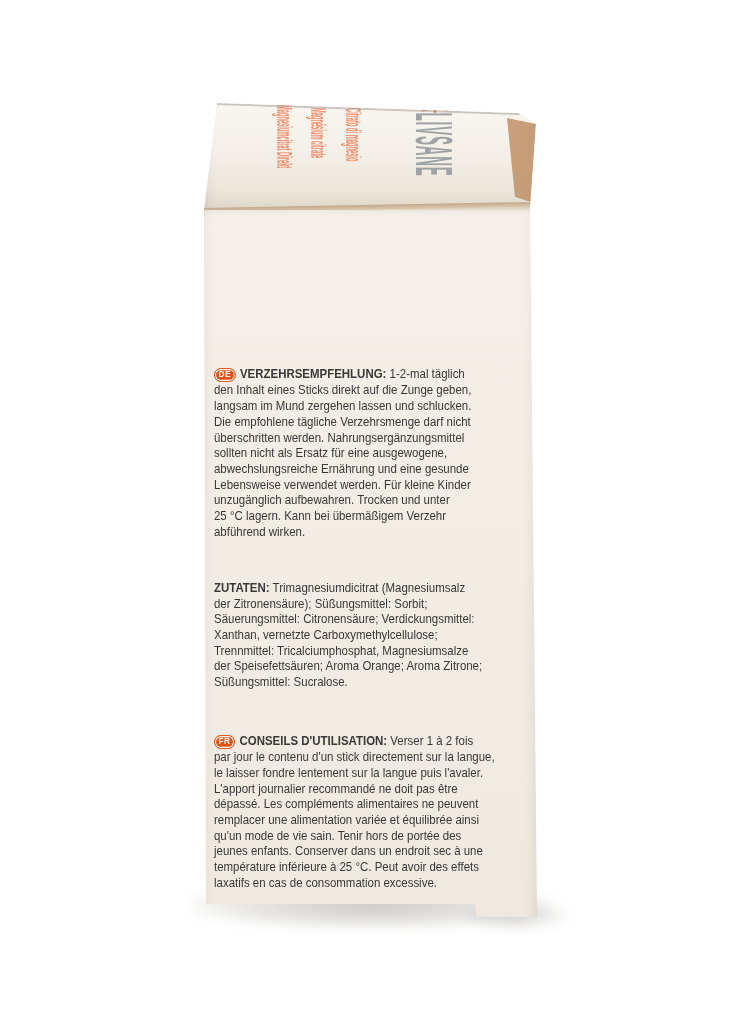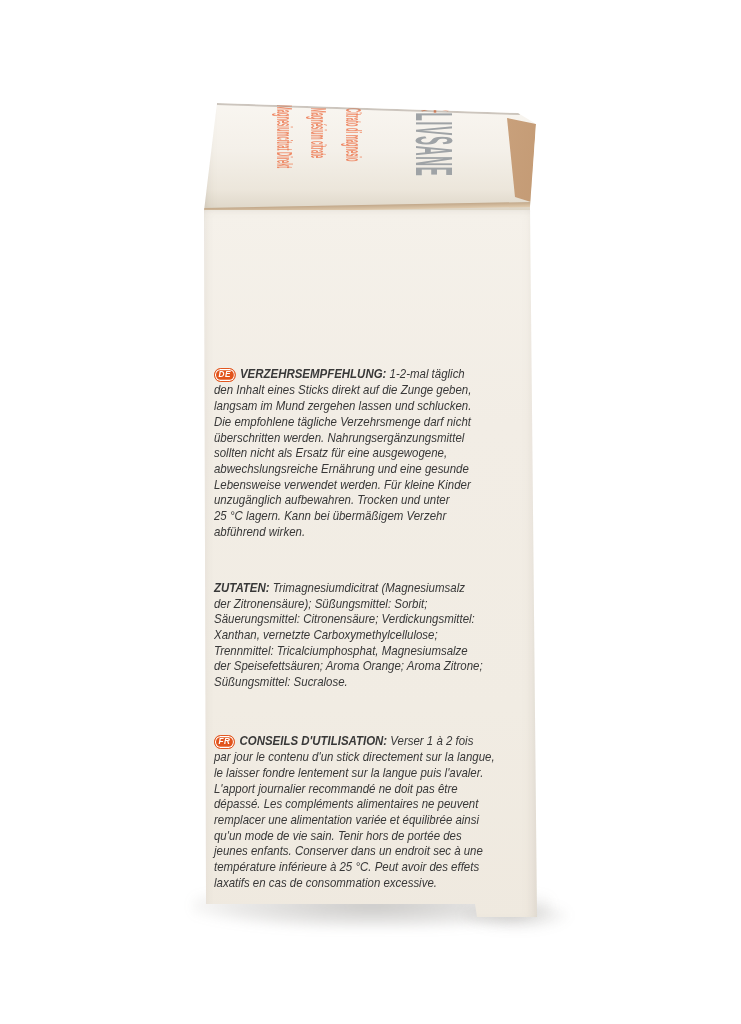--- a/index.html
+++ b/index.html
@@ -24,21 +24,21 @@
   .flap-top-edge{position:absolute;left:19px;top:3px;width:303px;height:2px;
         background:rgba(150,140,128,.45);transform:rotate(1.9deg);transform-origin:0 0;}
   .fold-line{position:absolute;left:5px;top:108px;width:330px;height:5px;
         background:linear-gradient(180deg,#c2a88a,#e0cbae);transform:rotate(-1.05deg);transform-origin:0 0;}
   .tuck{position:absolute;left:0;top:0;width:344px;height:112px;
         clip-path:polygon(309px 18px,338px 24px,333px 102px,317px 97px);
         background:linear-gradient(100deg,#e0c3a6 0%,#d2ab88 60%,#c39a74 100%);}
 
   .face{position:absolute;left:0;top:110px;right:0;bottom:0;
         background:linear-gradient(180deg,#f5f1ea 0%,#f2ede5 30%,#f1ece3 70%,#efe9df 100%);
-        box-shadow:inset 10px 0 14px -9px rgba(110,100,88,.30), inset -12px 0 16px -9px rgba(110,100,88,.28);font-style:italic;}
+        box-shadow:inset 10px 0 14px -9px rgba(110,100,88,.30), inset -12px 0 16px -9px rgba(110,100,88,.28);}
 
   
   .vflap{position:absolute;transform-origin:0 0;white-space:nowrap;line-height:1;
          filter:blur(.55px);}
   .flap-line{transform:scale(1,.26) rotate(90deg);font-size:22px;color:#ee7a52;opacity:.85;font-weight:bold;}
   .flap-logo{transform:scale(1,.26) rotate(90deg);}
   .logo-mark{color:#e8713f;font-size:52px;letter-spacing:-3px;}
   .logo-word{color:#9fa3a6;font-size:52px;font-weight:bold;letter-spacing:3px;}
 
   

